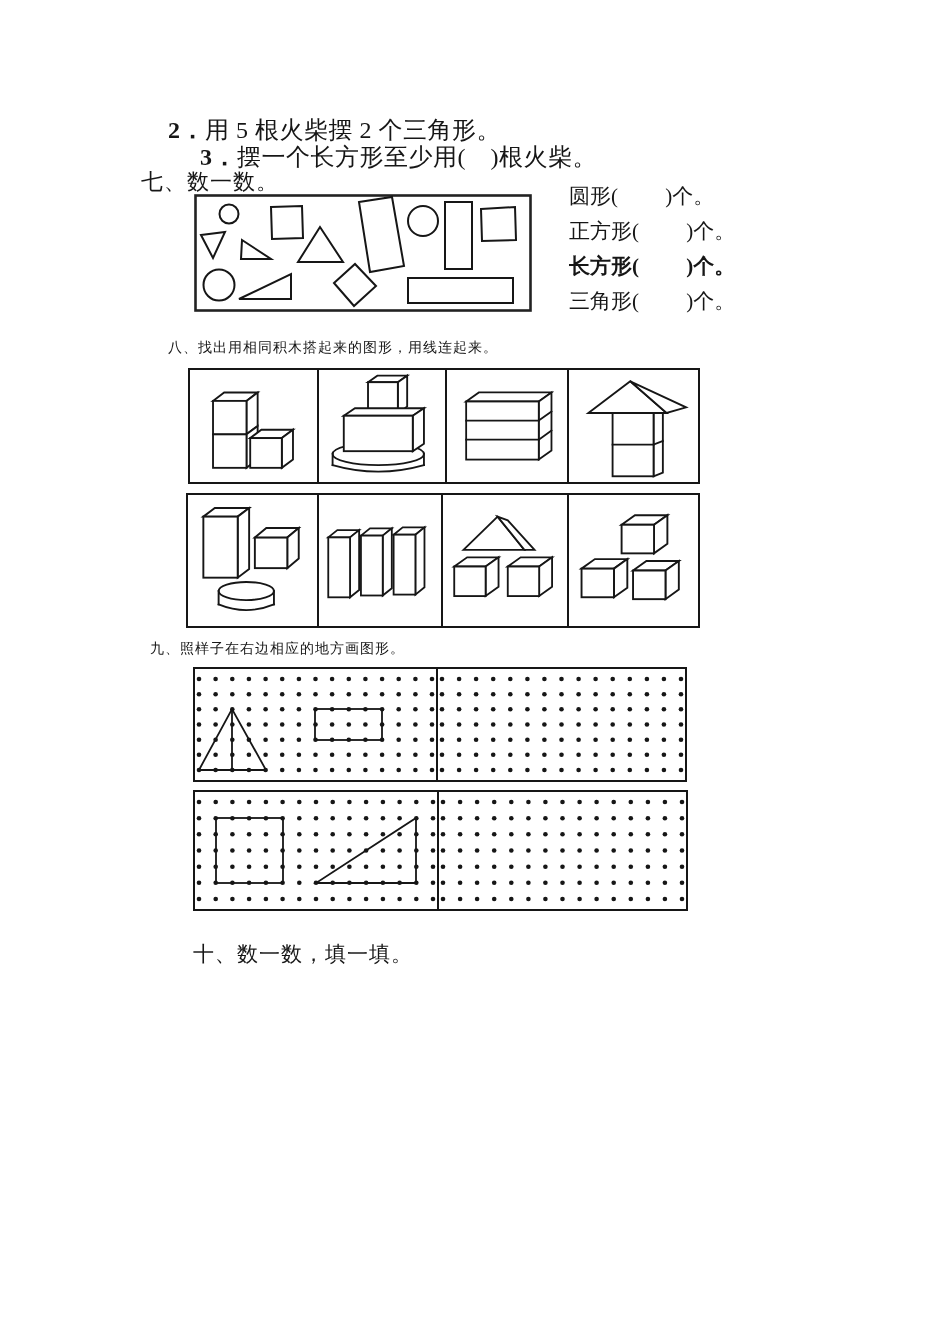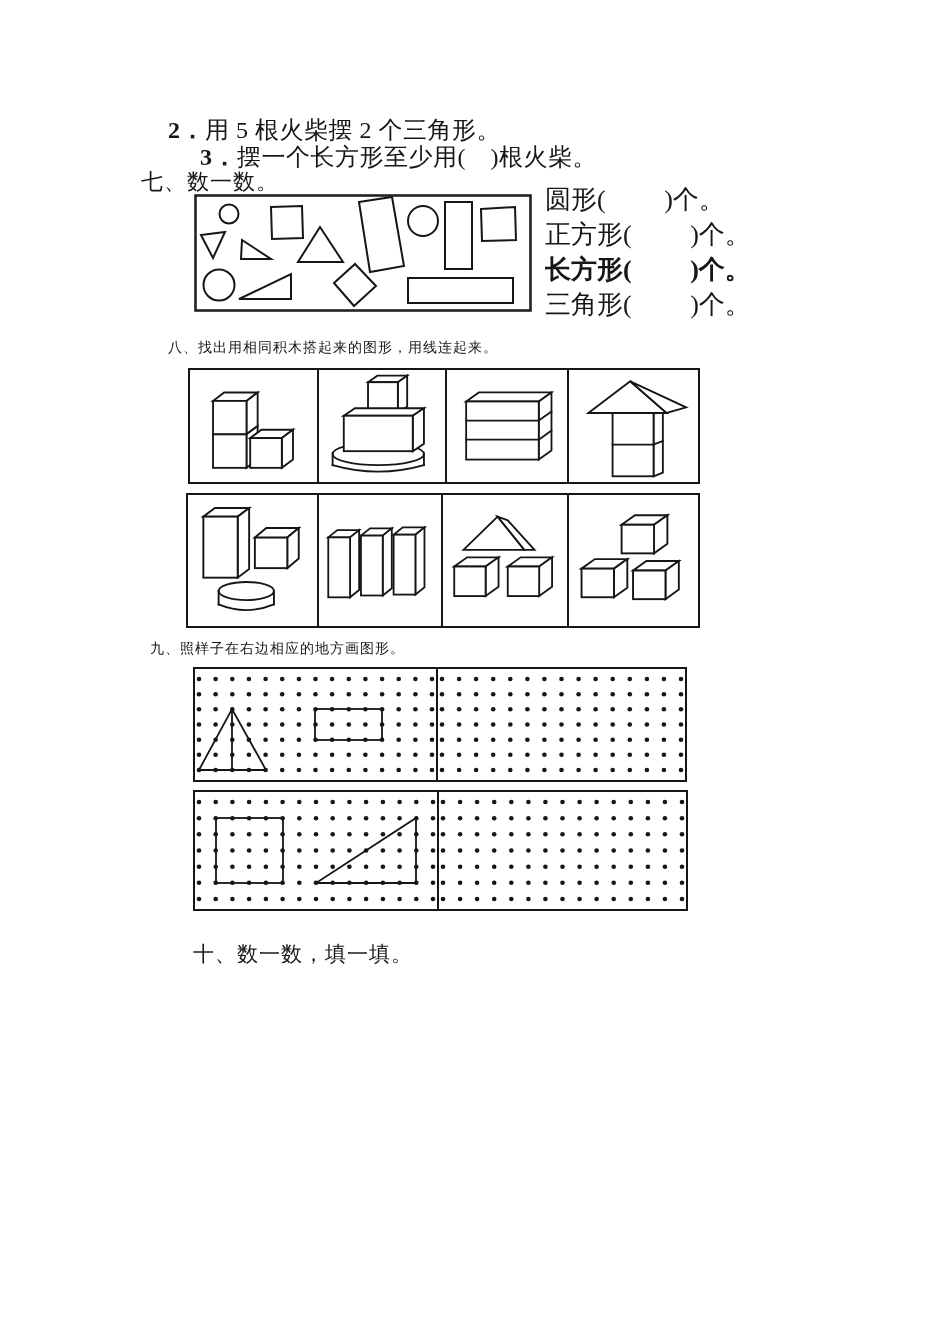--- a/index.html
+++ b/index.html
@@ -7,21 +7,21 @@
   body {
     width:950px; height:1344px; position:relative;
     font-family:"Liberation Serif","DejaVu Serif",serif;
     color:#161616;
   }
   .abs { position:absolute; white-space:pre; }
   .body-line { font-size:24px; letter-spacing:0.5px; }
   .body-line .num { font-weight:bold; }
   .sec-heading { font-size:22px; letter-spacing:1px; }
   .bold { font-weight:normal; }
-  .answers { font-size:26px; }
+  .answers { font-size:21px;margin-left:24px; }
   .answers div { position:absolute; left:0; white-space:pre; }
   
   .blocks-row { position:absolute; display:flex; border:2px solid #161616; background:#fff; }
   .blocks-row .cell { border-right:2px solid #161616; display:flex; align-items:center; justify-content:center; }
   .blocks-row .cell:last-child { border-right:none; }
   
   .dot-grid { position:absolute; display:flex; border:2px solid #161616; background:#fff; }
   .dot-grid .divider { width:2px; background:#161616; }
   
   .ink  { stroke:#161616; fill:none;  stroke-width:2;   stroke-linejoin:miter; stroke-linecap:square; }

